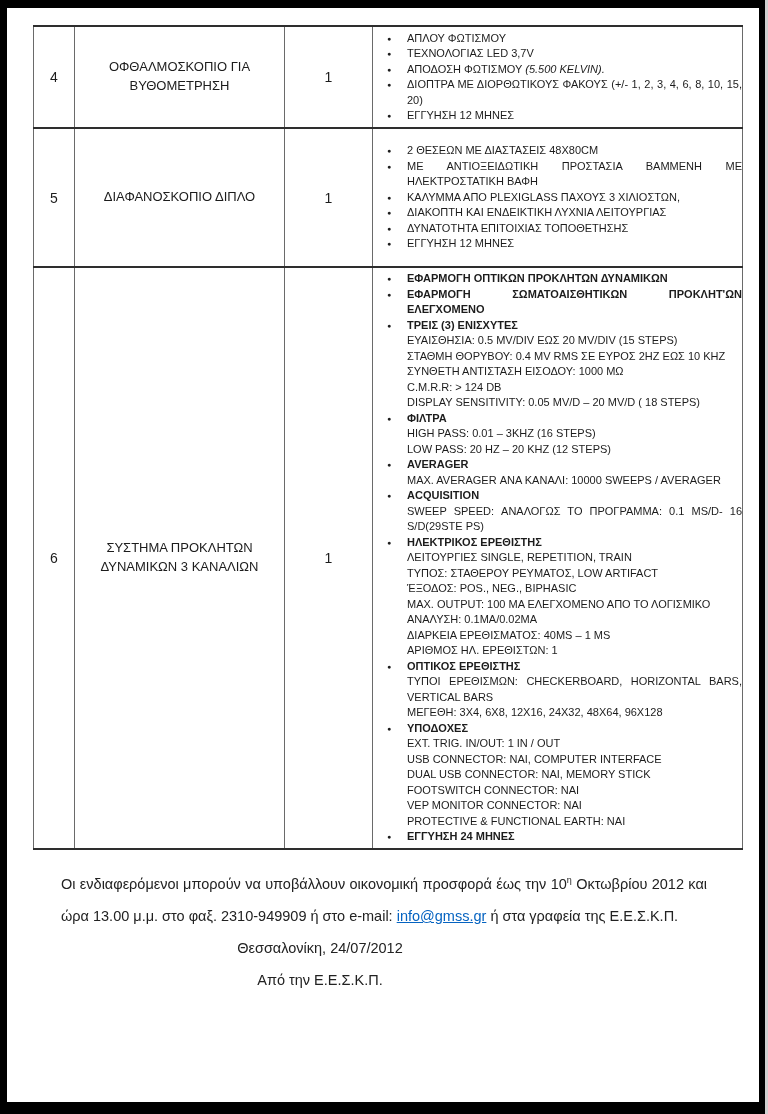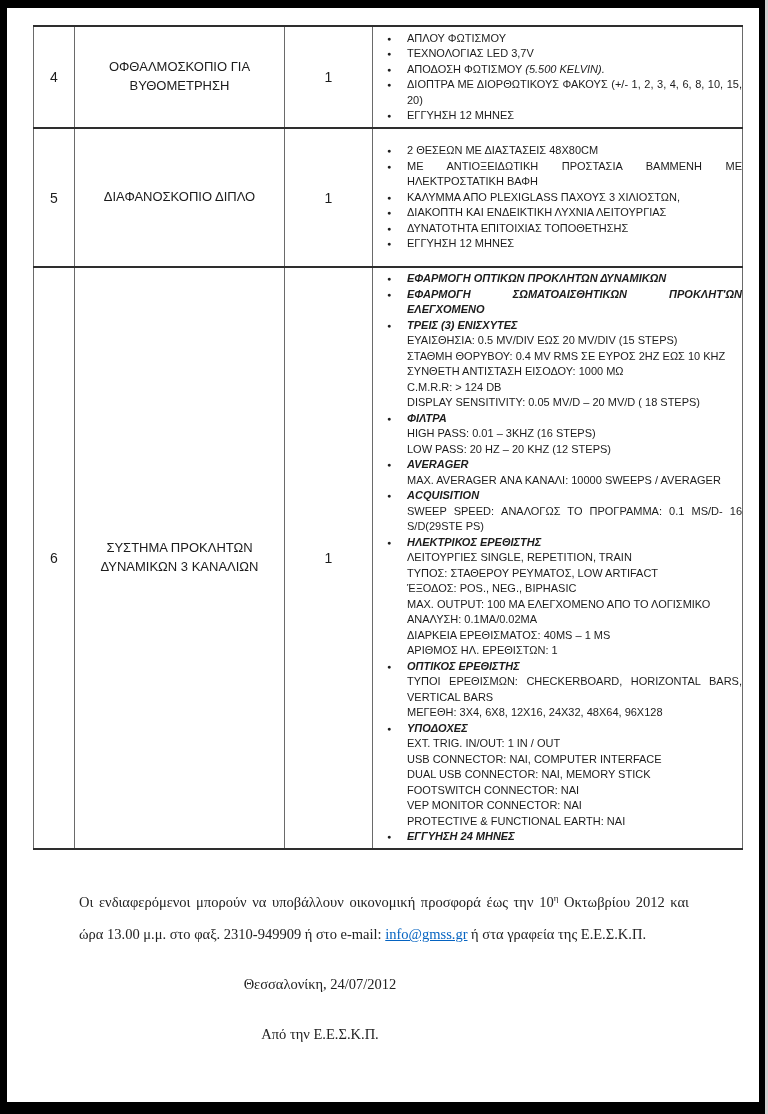--- a/index.html
+++ b/index.html
@@ -37,28 +37,28 @@
   .spec-item{display:flex;align-items:flex-start;}
   .spec-bullet{
     flex:0 0 20px;margin-left:14px;text-align:left;
     font-size:10px;line-height:15.5px;
   }
   .spec-content{flex:1;min-width:0;}
   .spec-title,.spec-line{
     font-size:11px;line-height:15.5px;
     text-align:justify;
   }
-  .spec-title.bold{font-weight:bold;font-style:italic;}
+  .spec-title.bold{font-weight:bold;}
   .spec-title i{font-style:italic;}
   
   .footer{
     position:absolute;left:54px;top:860px;width:646px;
     font-size:14.5px;line-height:32px;color:#222;
   }
-  .footer p{margin:18px;font-family:Liberation Serif, serif;}
+  .footer p{margin:0;}
   .footer .just{text-align:justify;}
   .footer .centerline{text-align:center;padding-right:128px;}
   .footer sup{font-size:9px;vertical-align:super;line-height:0;}
   a.email-link{text-decoration:underline;cursor:pointer;}
 </style>
 </head>
 <body>
 
 <div class="page">
 

